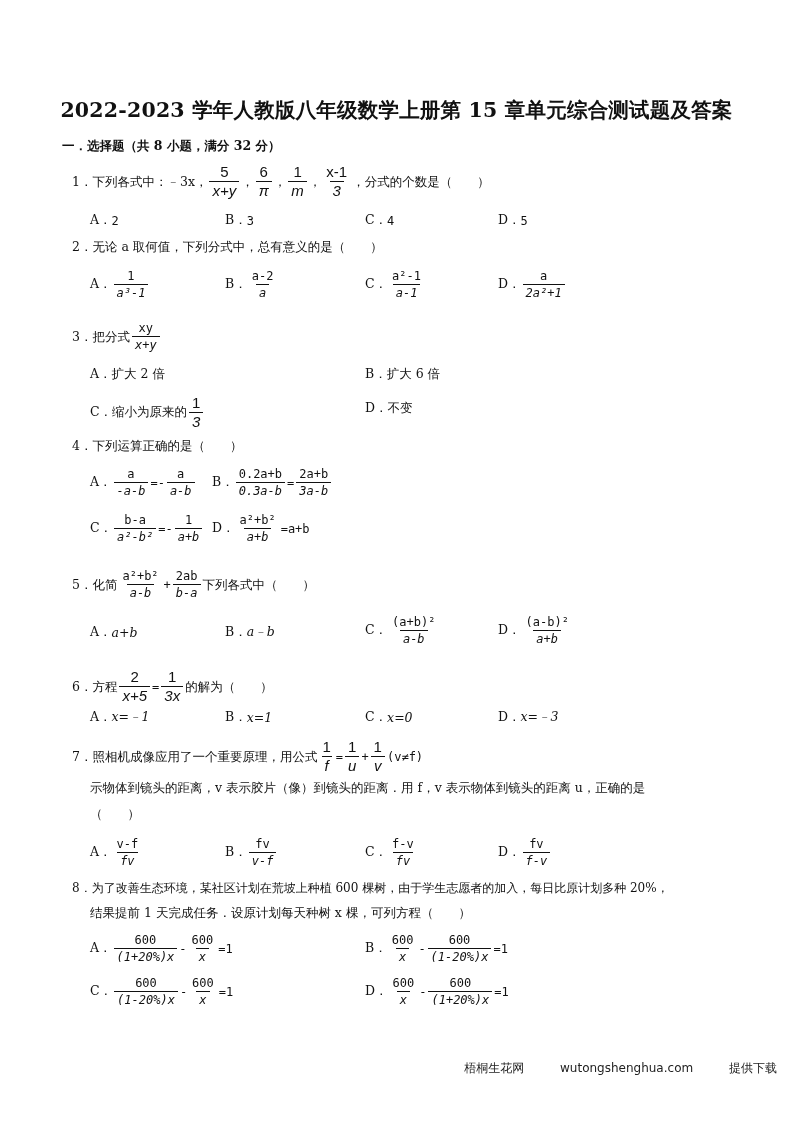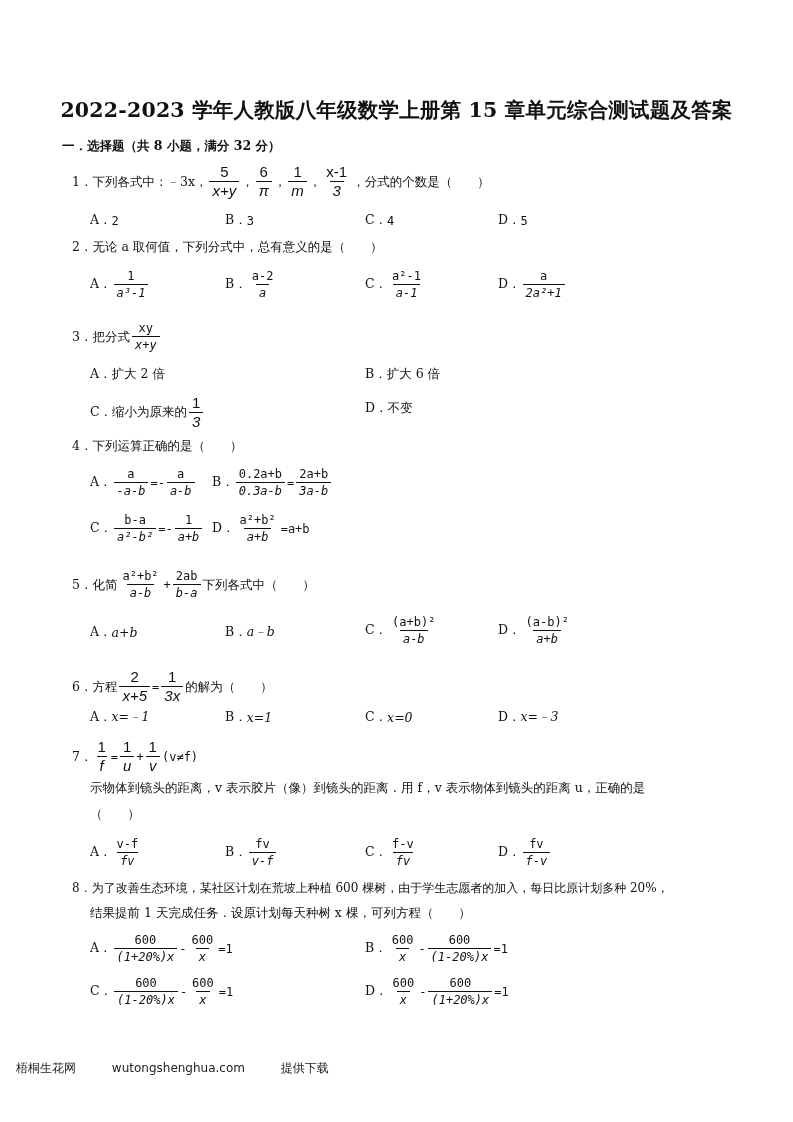--- a/index.html
+++ b/index.html
@@ -9,21 +9,21 @@
   .title { left: 0; width: 793px; top: 96px; text-align: center; font-size: 20.5px; font-weight: bold; letter-spacing: 0.2px; }
   .section { left: 62px; top: 138px; font-size: 12.5px; font-weight: bold; }
   .q { font-size: 12.5px; line-height: 20px; display: flex; align-items: center; }
   .opt { font-size: 12.5px; display: flex; align-items: center; }
   .frac { display: inline-flex; flex-direction: column; align-items: center; vertical-align: middle; margin: 0 2px;
           font-family: "DejaVu Sans Mono", "Liberation Mono", monospace; font-size: 12px; line-height: 16px; }
   .frac .num { padding: 0 3px; }
   .frac .den { border-top: 1px solid #111; padding: 0 3px; font-style: italic; }
   .frac.big { font-family: "Liberation Sans", sans-serif; font-size: 15px; line-height: 18px; }
   .it { font-style: italic; }
-  .footer { left: 0; width: 793px; top: 1060px; text-align: left; font-size: 12px; color: #222;
+  .footer { left: 0; width: 793px; top: 1060px; text-align: right; font-size: 12px; color: #222;
             font-family: "DejaVu Sans", "Liberation Sans", sans-serif; word-spacing: 0; }
   .footer span { margin: 0 16px; }
   .mono { font-family: "DejaVu Sans Mono", "Liberation Mono", monospace; font-size: 12px; }
 </style>
 </head>
 <body>
 
 <div class="abs title">2022-2023 学年人教版八年级数学上册第 15 章单元综合测试题及答案</div>
 <div class="abs section">一．选择题（共 8 小题，满分 32 分）</div>
 
@@ -240,20 +240,21 @@
     <span>C．</span>
     <span class="it">x=0</span>
   </div>
 <div class="abs opt" style="left:498px; top:709px;">
     <span>D．</span>
     <span class="it">x=﹣3</span>
   </div>
 
 <div class="abs q" style="left:72px; top:738px;">
   <span>7．</span>
+    <span>照相机成像应用了一个重要原理，用公式</span>
   <span class="frac big">
       <span class="num">1</span>
       <span class="den">f</span>
     </span>
   <span class="mono">=</span>
   <span class="frac big">
       <span class="num">1</span>
       <span class="den">u</span>
     </span>
   <span class="mono">+</span>

